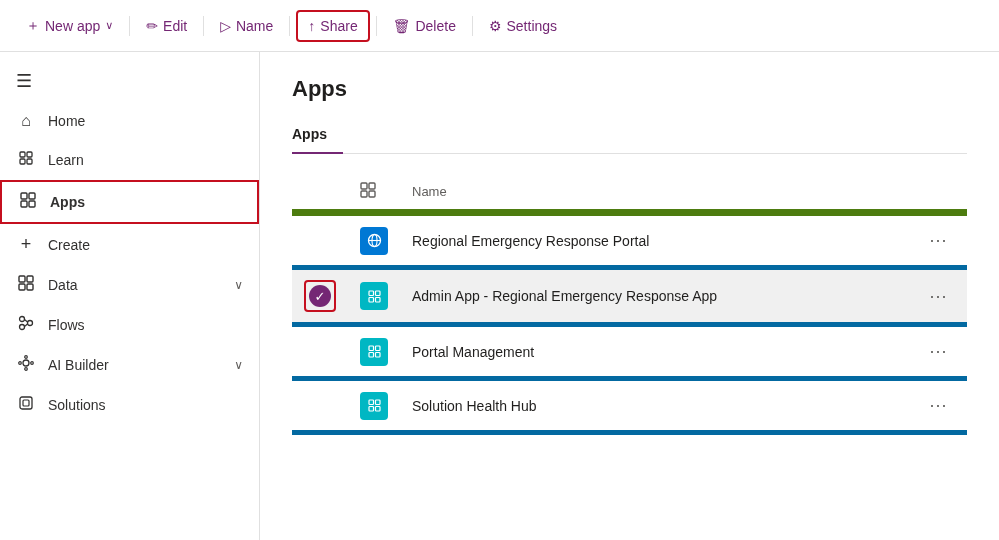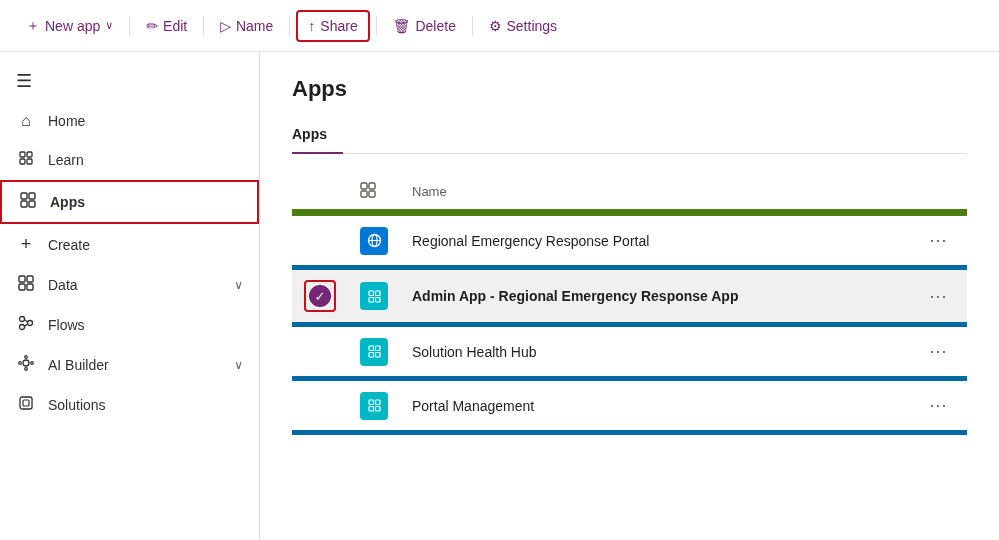--- a/index.html
+++ b/index.html
@@ -77,21 +77,21 @@
       display: flex; align-items: center; justify-content: center; color: #fff; font-size: 13px;
     }
 
     .app-icon-cell { width: 44px; }
     .app-icon {
       width: 28px; height: 28px; border-radius: 4px; background: #00b7c3;
       display: flex; align-items: center; justify-content: center; color: #fff; font-size: 13px;
     }
     .app-icon.globe { background: #0078d4; }
     .app-name { font-size: 14px; }
-    .app-name.bold { font-weight: 700; }
+    .app-name.bold { font-weight: 400; }
     .more-btn {
       background: none; border: none; cursor: pointer; color: #605e5c; font-size: 18px;
       padding: 4px 8px; border-radius: 4px;
     }
     .more-cell { text-align: right; }
   </style>
 </head>
 <body>
 
 <div class="toolbar">
@@ -292,41 +292,41 @@
             <div class="app-icon" style="background:#00b7c3;">
               <svg width="15" height="15" viewBox="0 0 15 15" fill="none">
                   <rect x="2" y="2" width="4.5" height="4.5" rx="0.8" stroke="white" stroke-width="1.2"></rect>
                   <rect x="8.5" y="2" width="4.5" height="4.5" rx="0.8" stroke="white" stroke-width="1.2"></rect>
                   <rect x="2" y="8.5" width="4.5" height="4.5" rx="0.8" stroke="white" stroke-width="1.2"></rect>
                   <rect x="8.5" y="8.5" width="4.5" height="4.5" rx="0.8" stroke="white" stroke-width="1.2"></rect>
                 </svg>
             </div>
           </td>
           <td>
-            <span class="app-name">Solution Health Hub</span>
+            <span class="app-name">Portal Management</span>
           </td>
           <td class="more-cell">
             <button class="more-btn">···</button>
           </td>
         </tr>
 
         <tr class="table-row">
           <td class="row-checkbox-cell"></td>
           <td class="app-icon-cell">
             <div class="app-icon" style="background:#00b7c3;">
               <svg width="15" height="15" viewBox="0 0 15 15" fill="none">
                   <rect x="2" y="2" width="4.5" height="4.5" rx="0.8" stroke="white" stroke-width="1.2"></rect>
                   <rect x="8.5" y="2" width="4.5" height="4.5" rx="0.8" stroke="white" stroke-width="1.2"></rect>
                   <rect x="2" y="8.5" width="4.5" height="4.5" rx="0.8" stroke="white" stroke-width="1.2"></rect>
                   <rect x="8.5" y="8.5" width="4.5" height="4.5" rx="0.8" stroke="white" stroke-width="1.2"></rect>
                 </svg>
             </div>
           </td>
           <td>
-            <span class="app-name">Portal Management</span>
+            <span class="app-name">Solution Health Hub</span>
           </td>
           <td class="more-cell">
             <button class="more-btn">···</button>
           </td>
         </tr>
       </tbody>
     </table>
   </div>
 </div>
 

